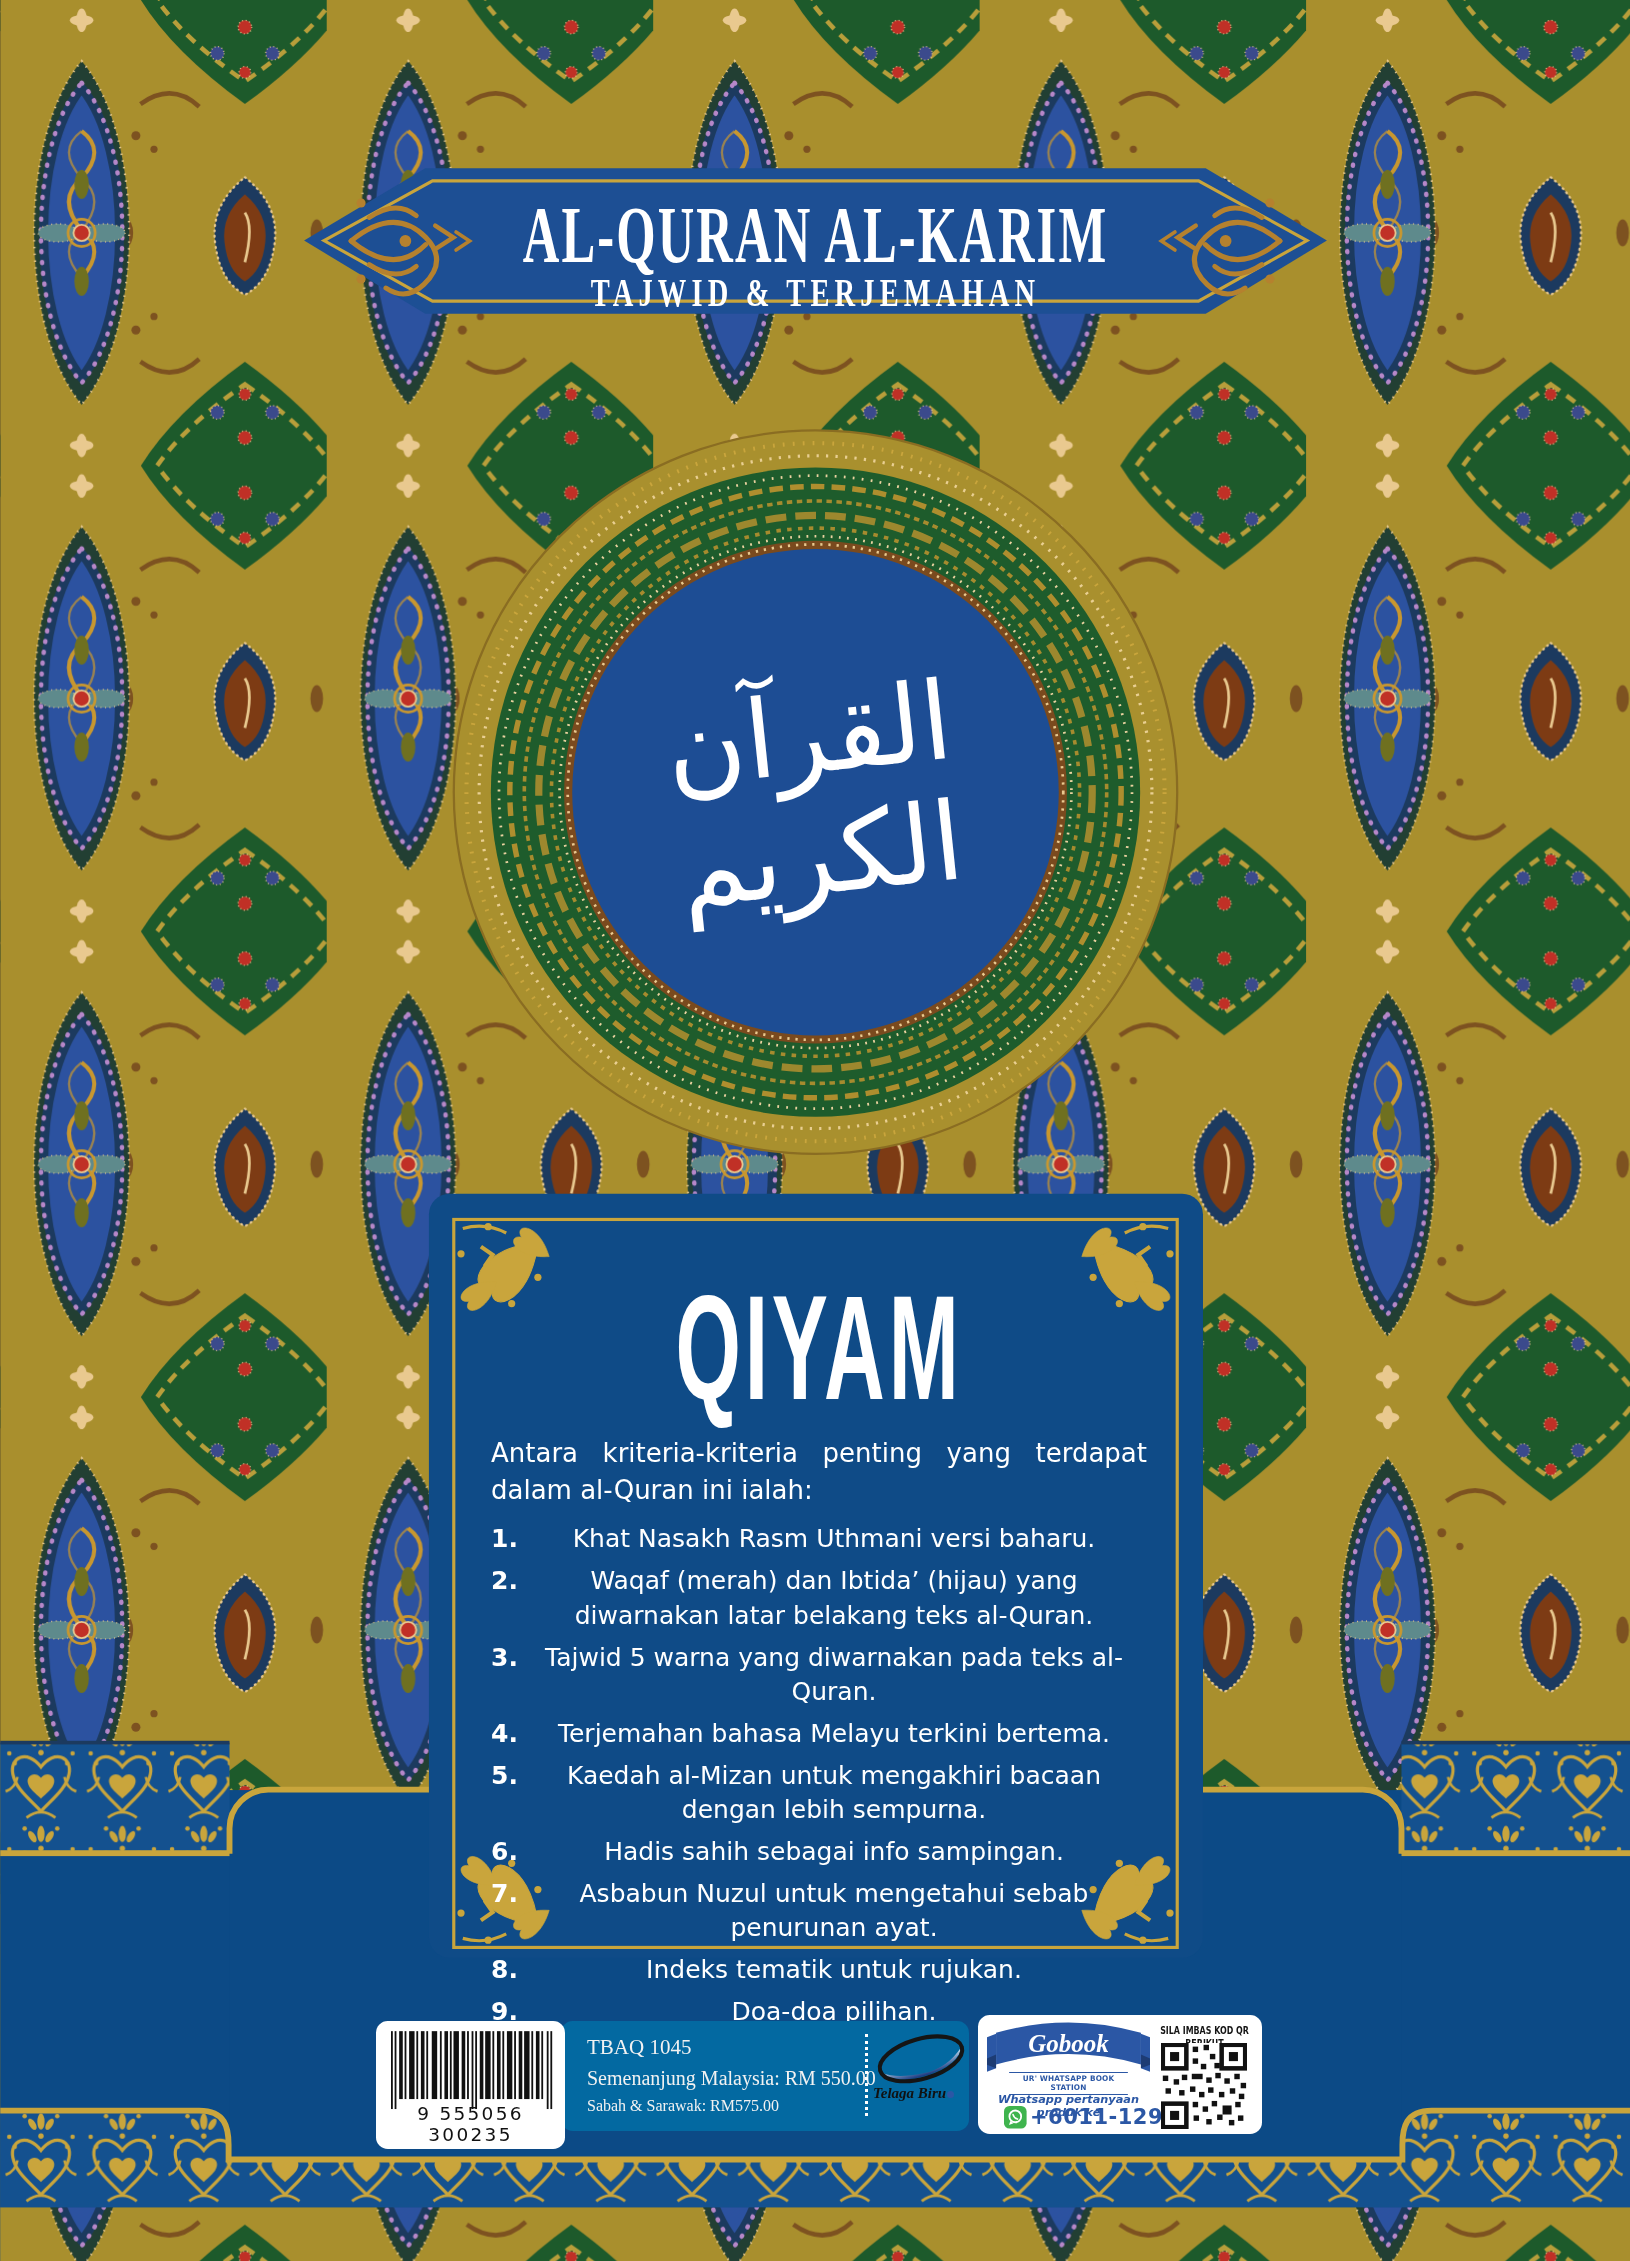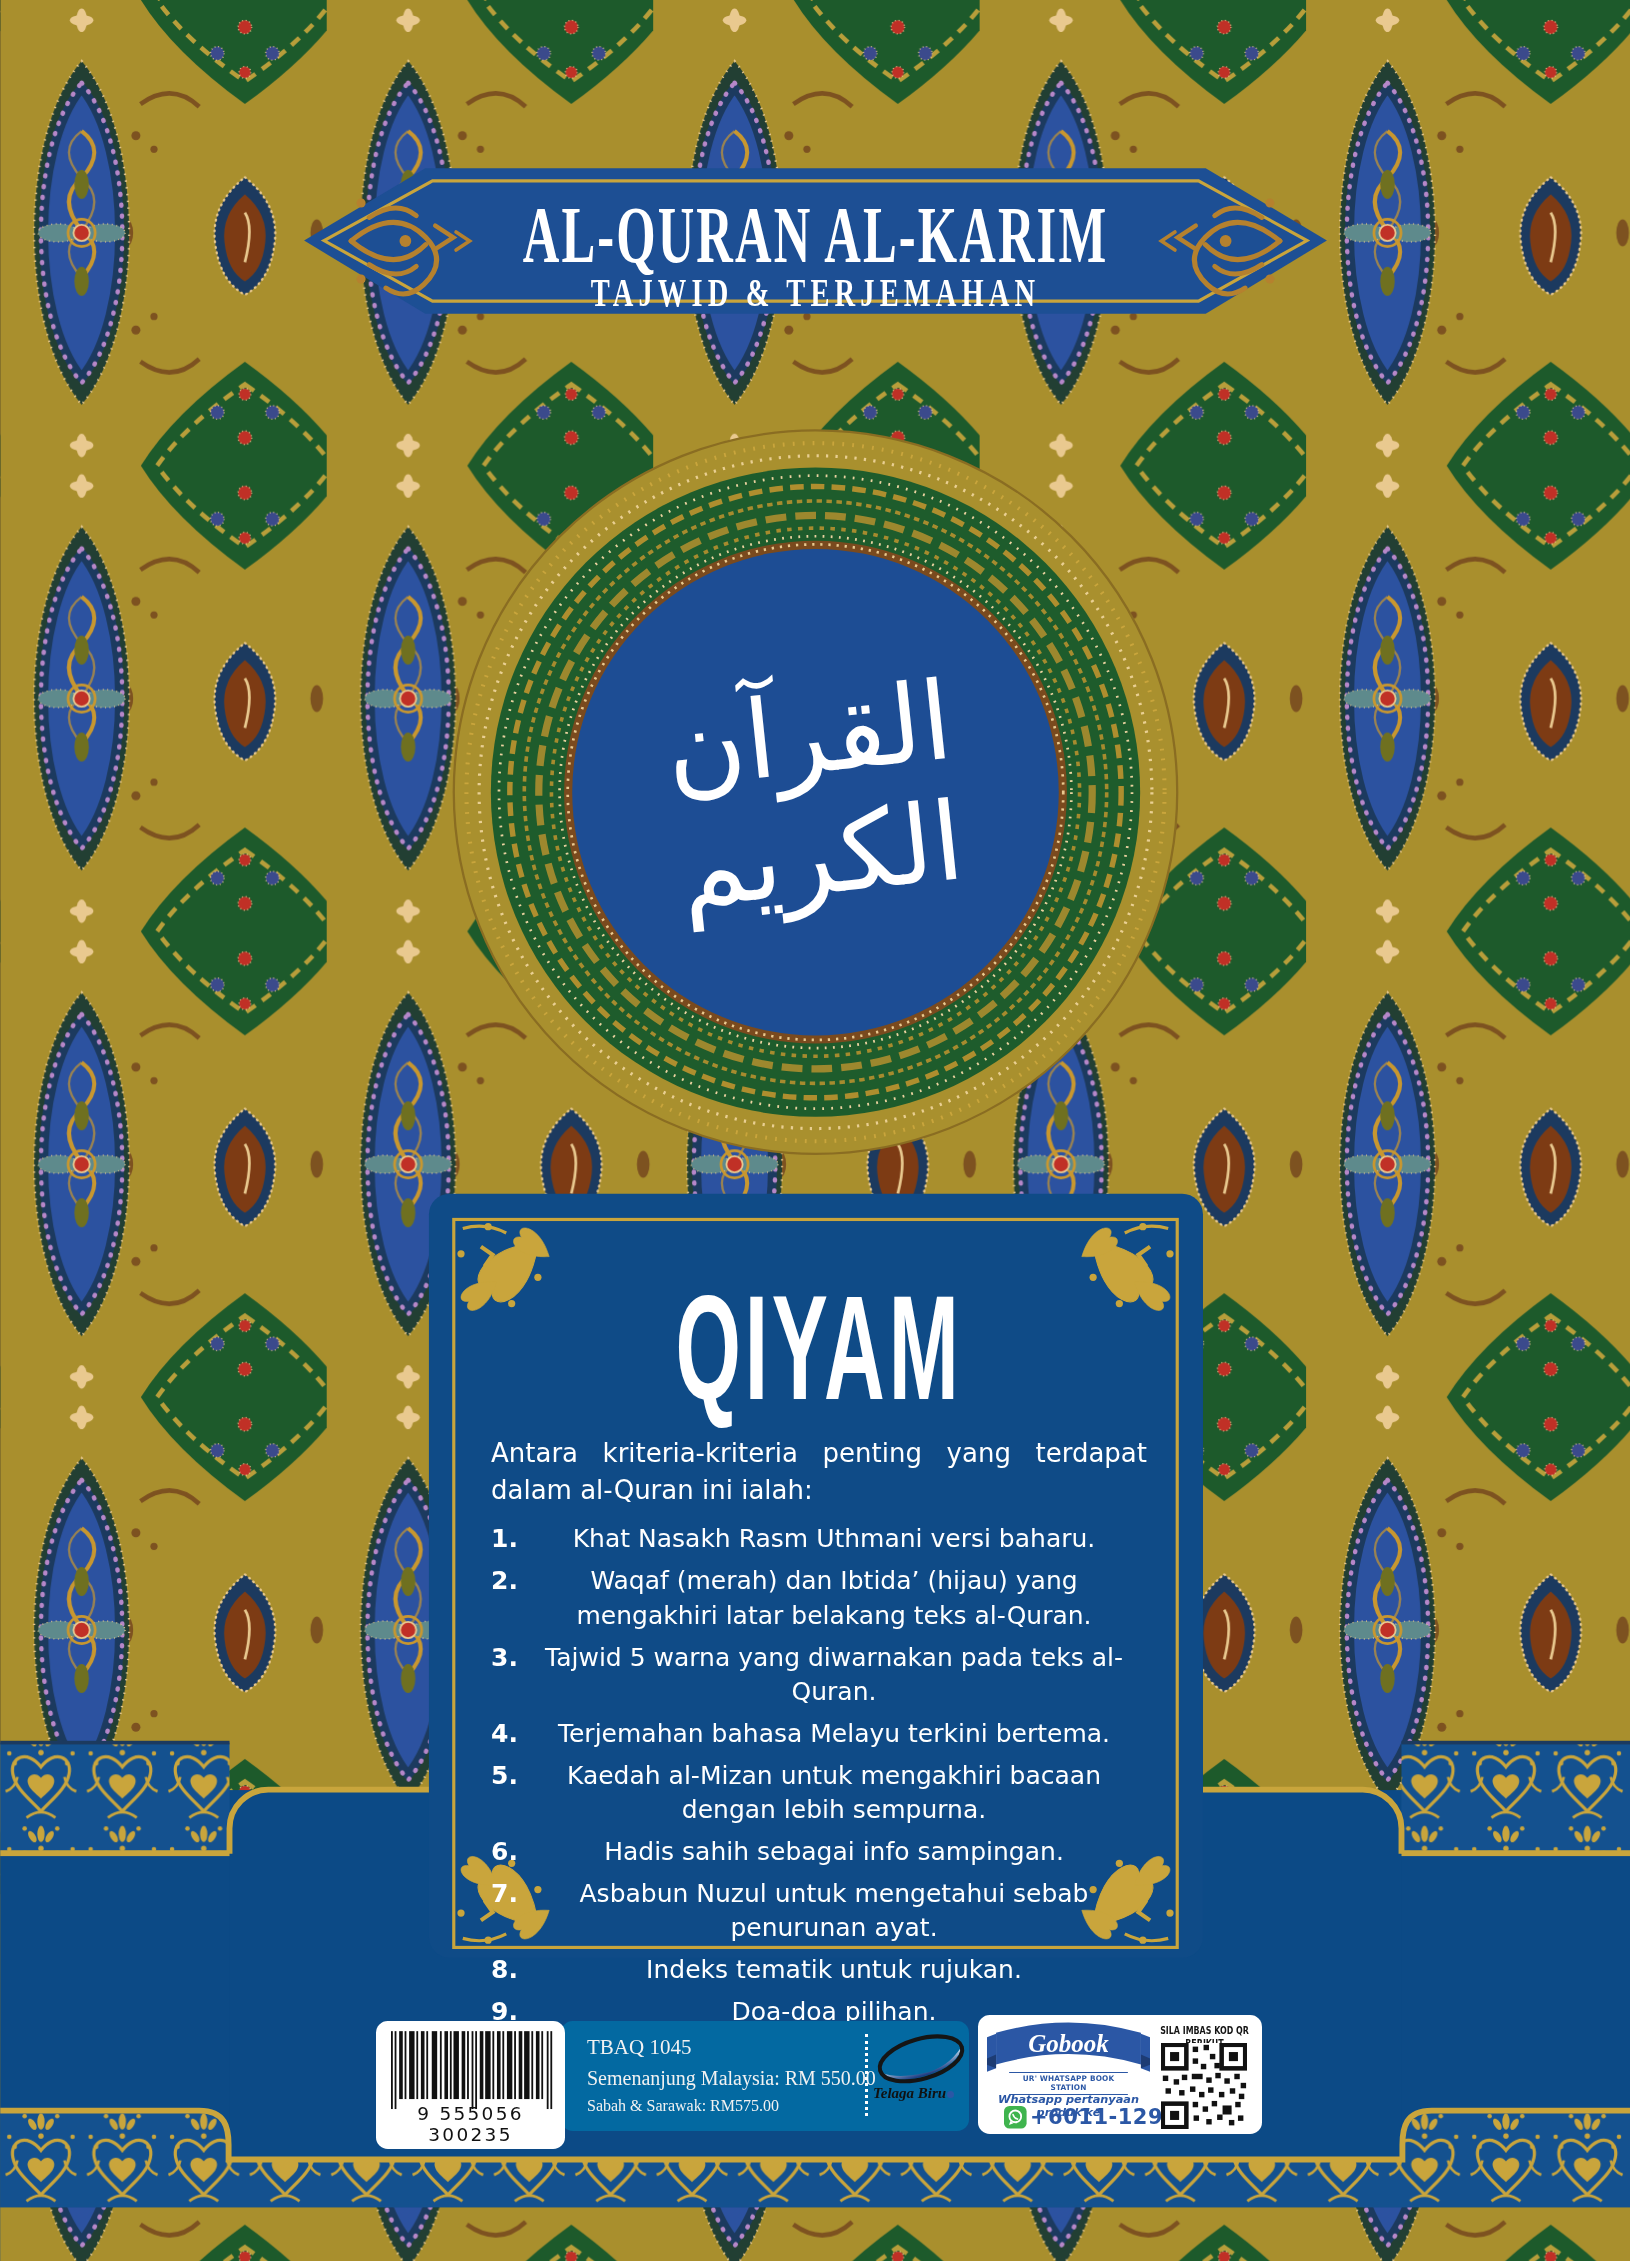--- a/index.html
+++ b/index.html
@@ -237,21 +237,21 @@
 <section class="abs panel-content">
   <h1>QIYAM</h1>
   <p class="panel-intro">Antara kriteria-kriteria penting yang terdapat dalam al-Quran ini ialah:</p>
   <ol class="features">
     <li>
           <span class="num">1.</span>
           <span class="txt">Khat Nasakh Rasm Uthmani versi baharu.</span>
         </li>
     <li>
           <span class="num">2.</span>
-          <span class="txt">Waqaf (merah) dan Ibtida’ (hijau) yang mengakhiri latar belakang teks al-Quran.</span>
+          <span class="txt">Waqaf (merah) dan Ibtida’ (hijau) yang diwarnakan latar belakang teks al-Quran.</span>
         </li>
     <li>
           <span class="num">3.</span>
           <span class="txt">Tajwid 5 warna yang diwarnakan pada teks al-Quran.</span>
         </li>
     <li>
           <span class="num">4.</span>
           <span class="txt">Terjemahan bahasa Melayu terkini bertema.</span>
         </li>
     <li>

